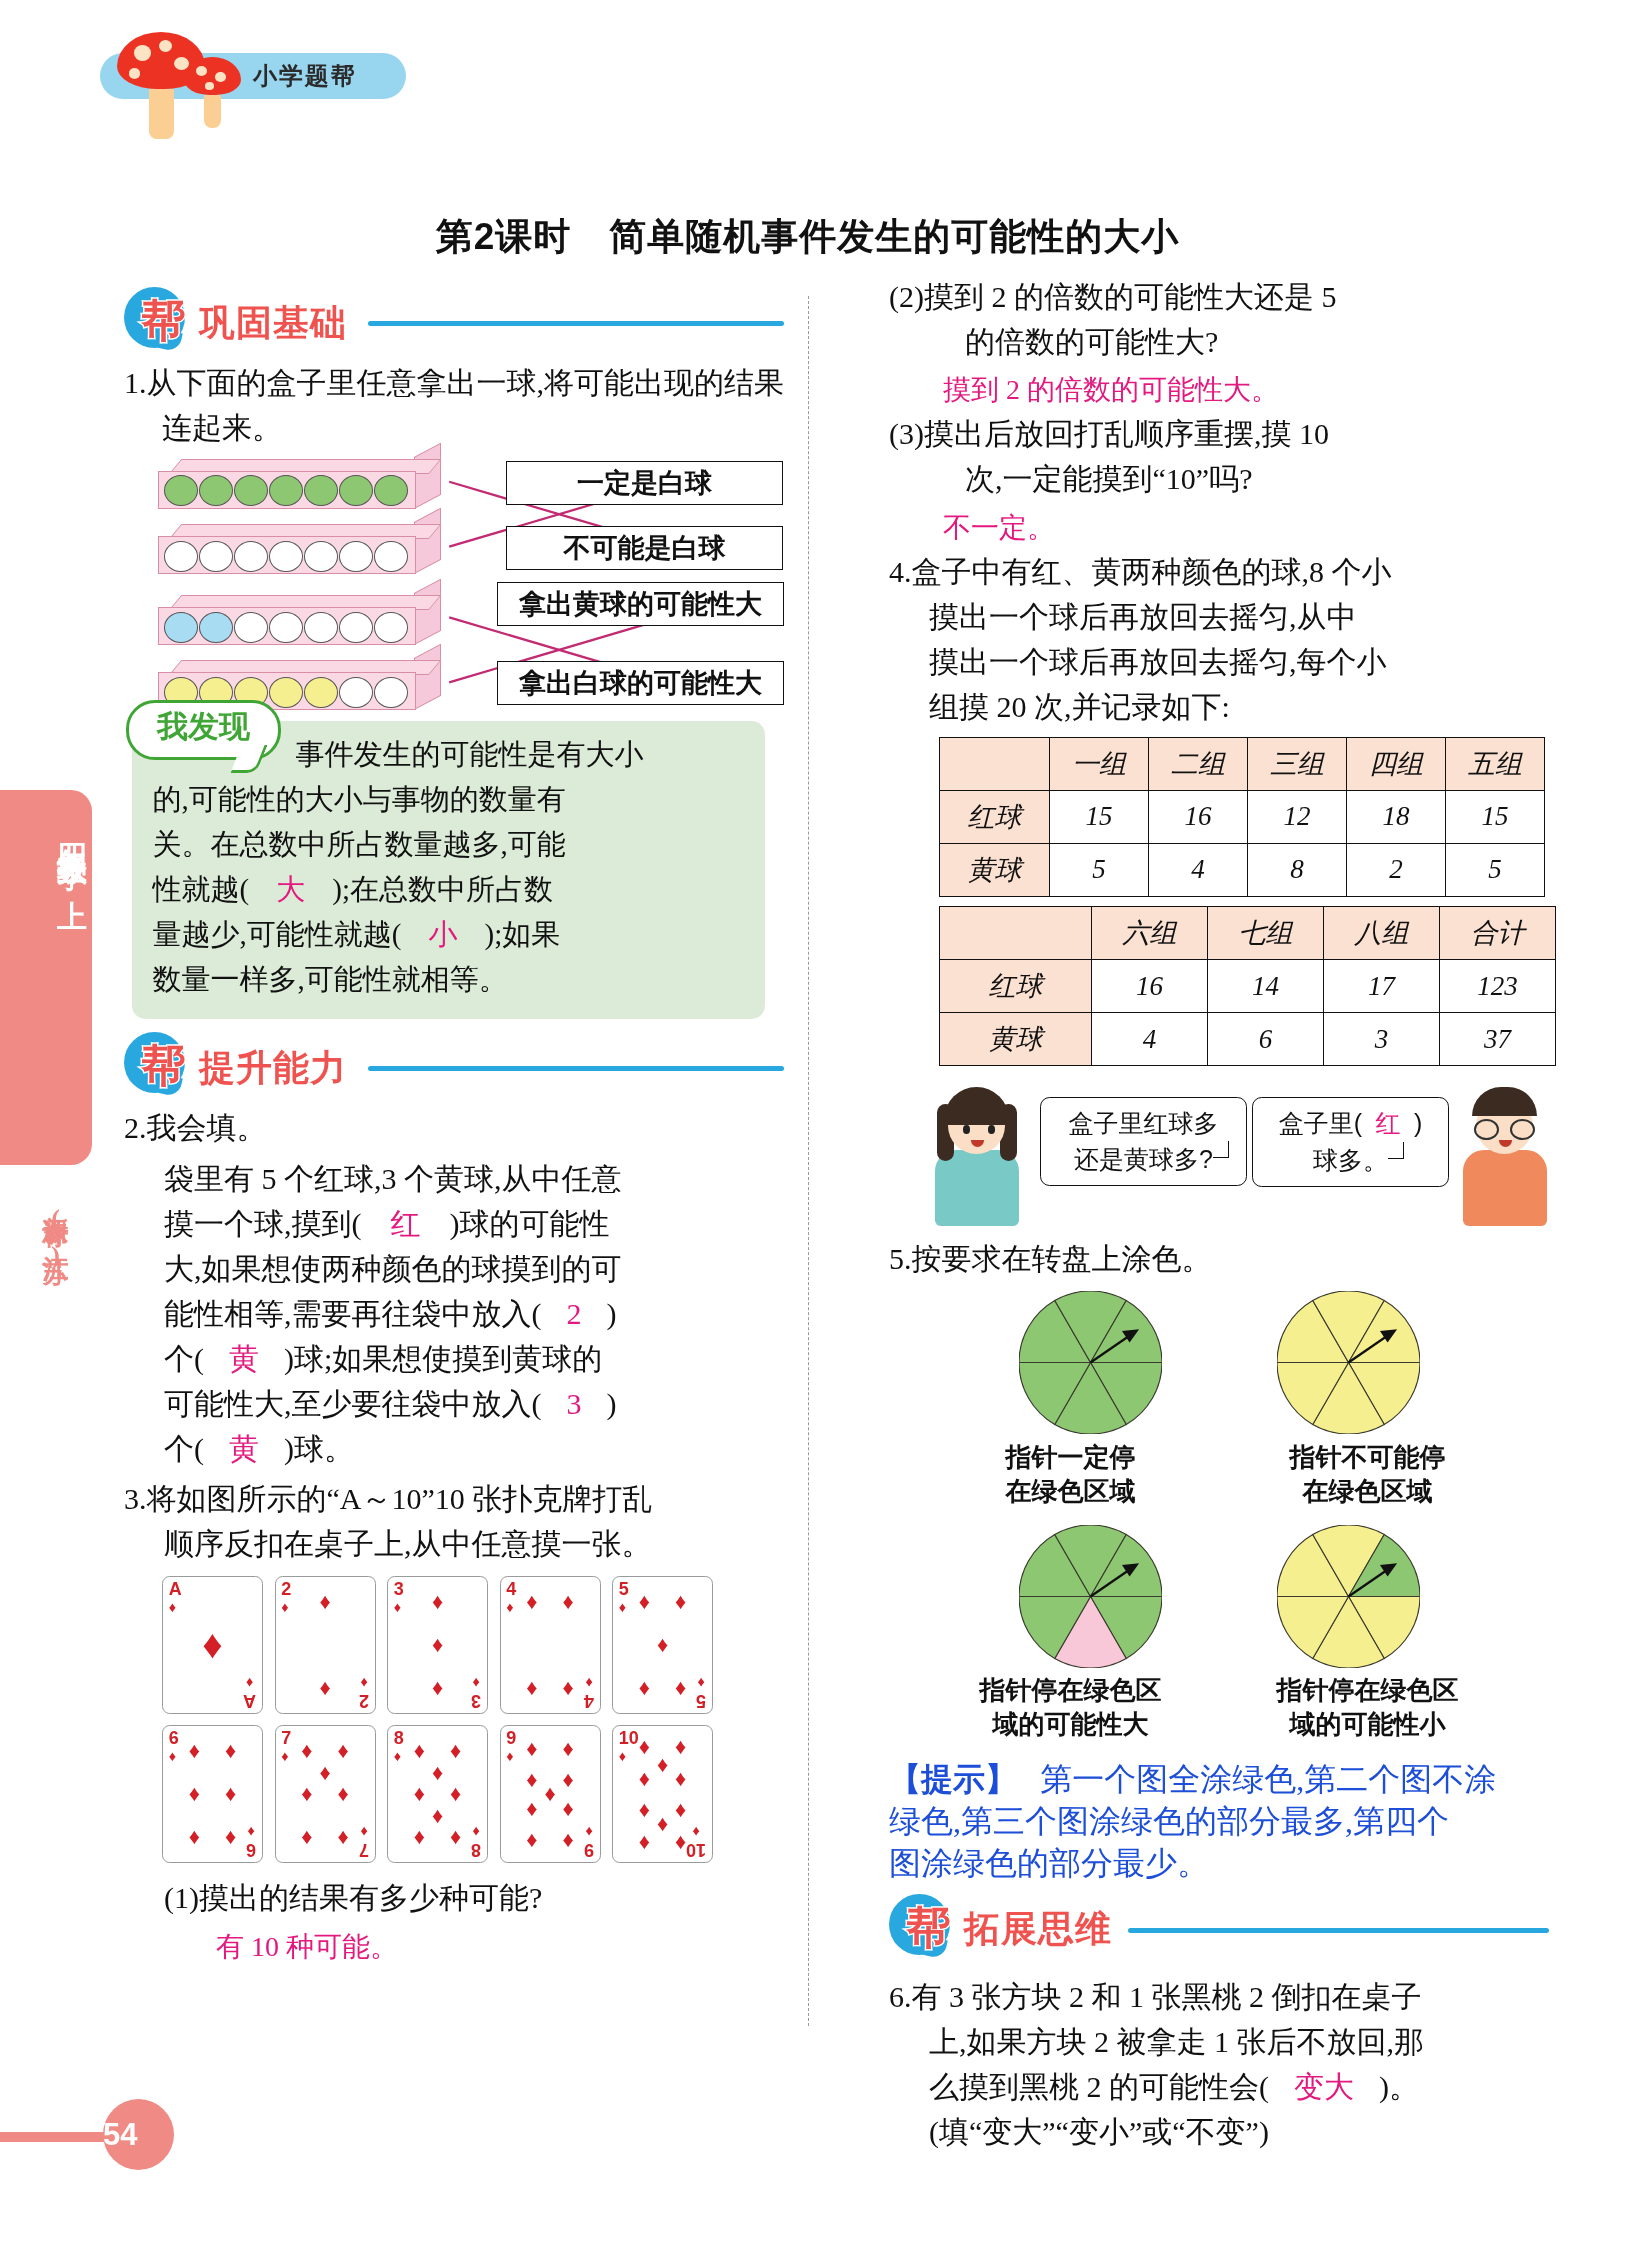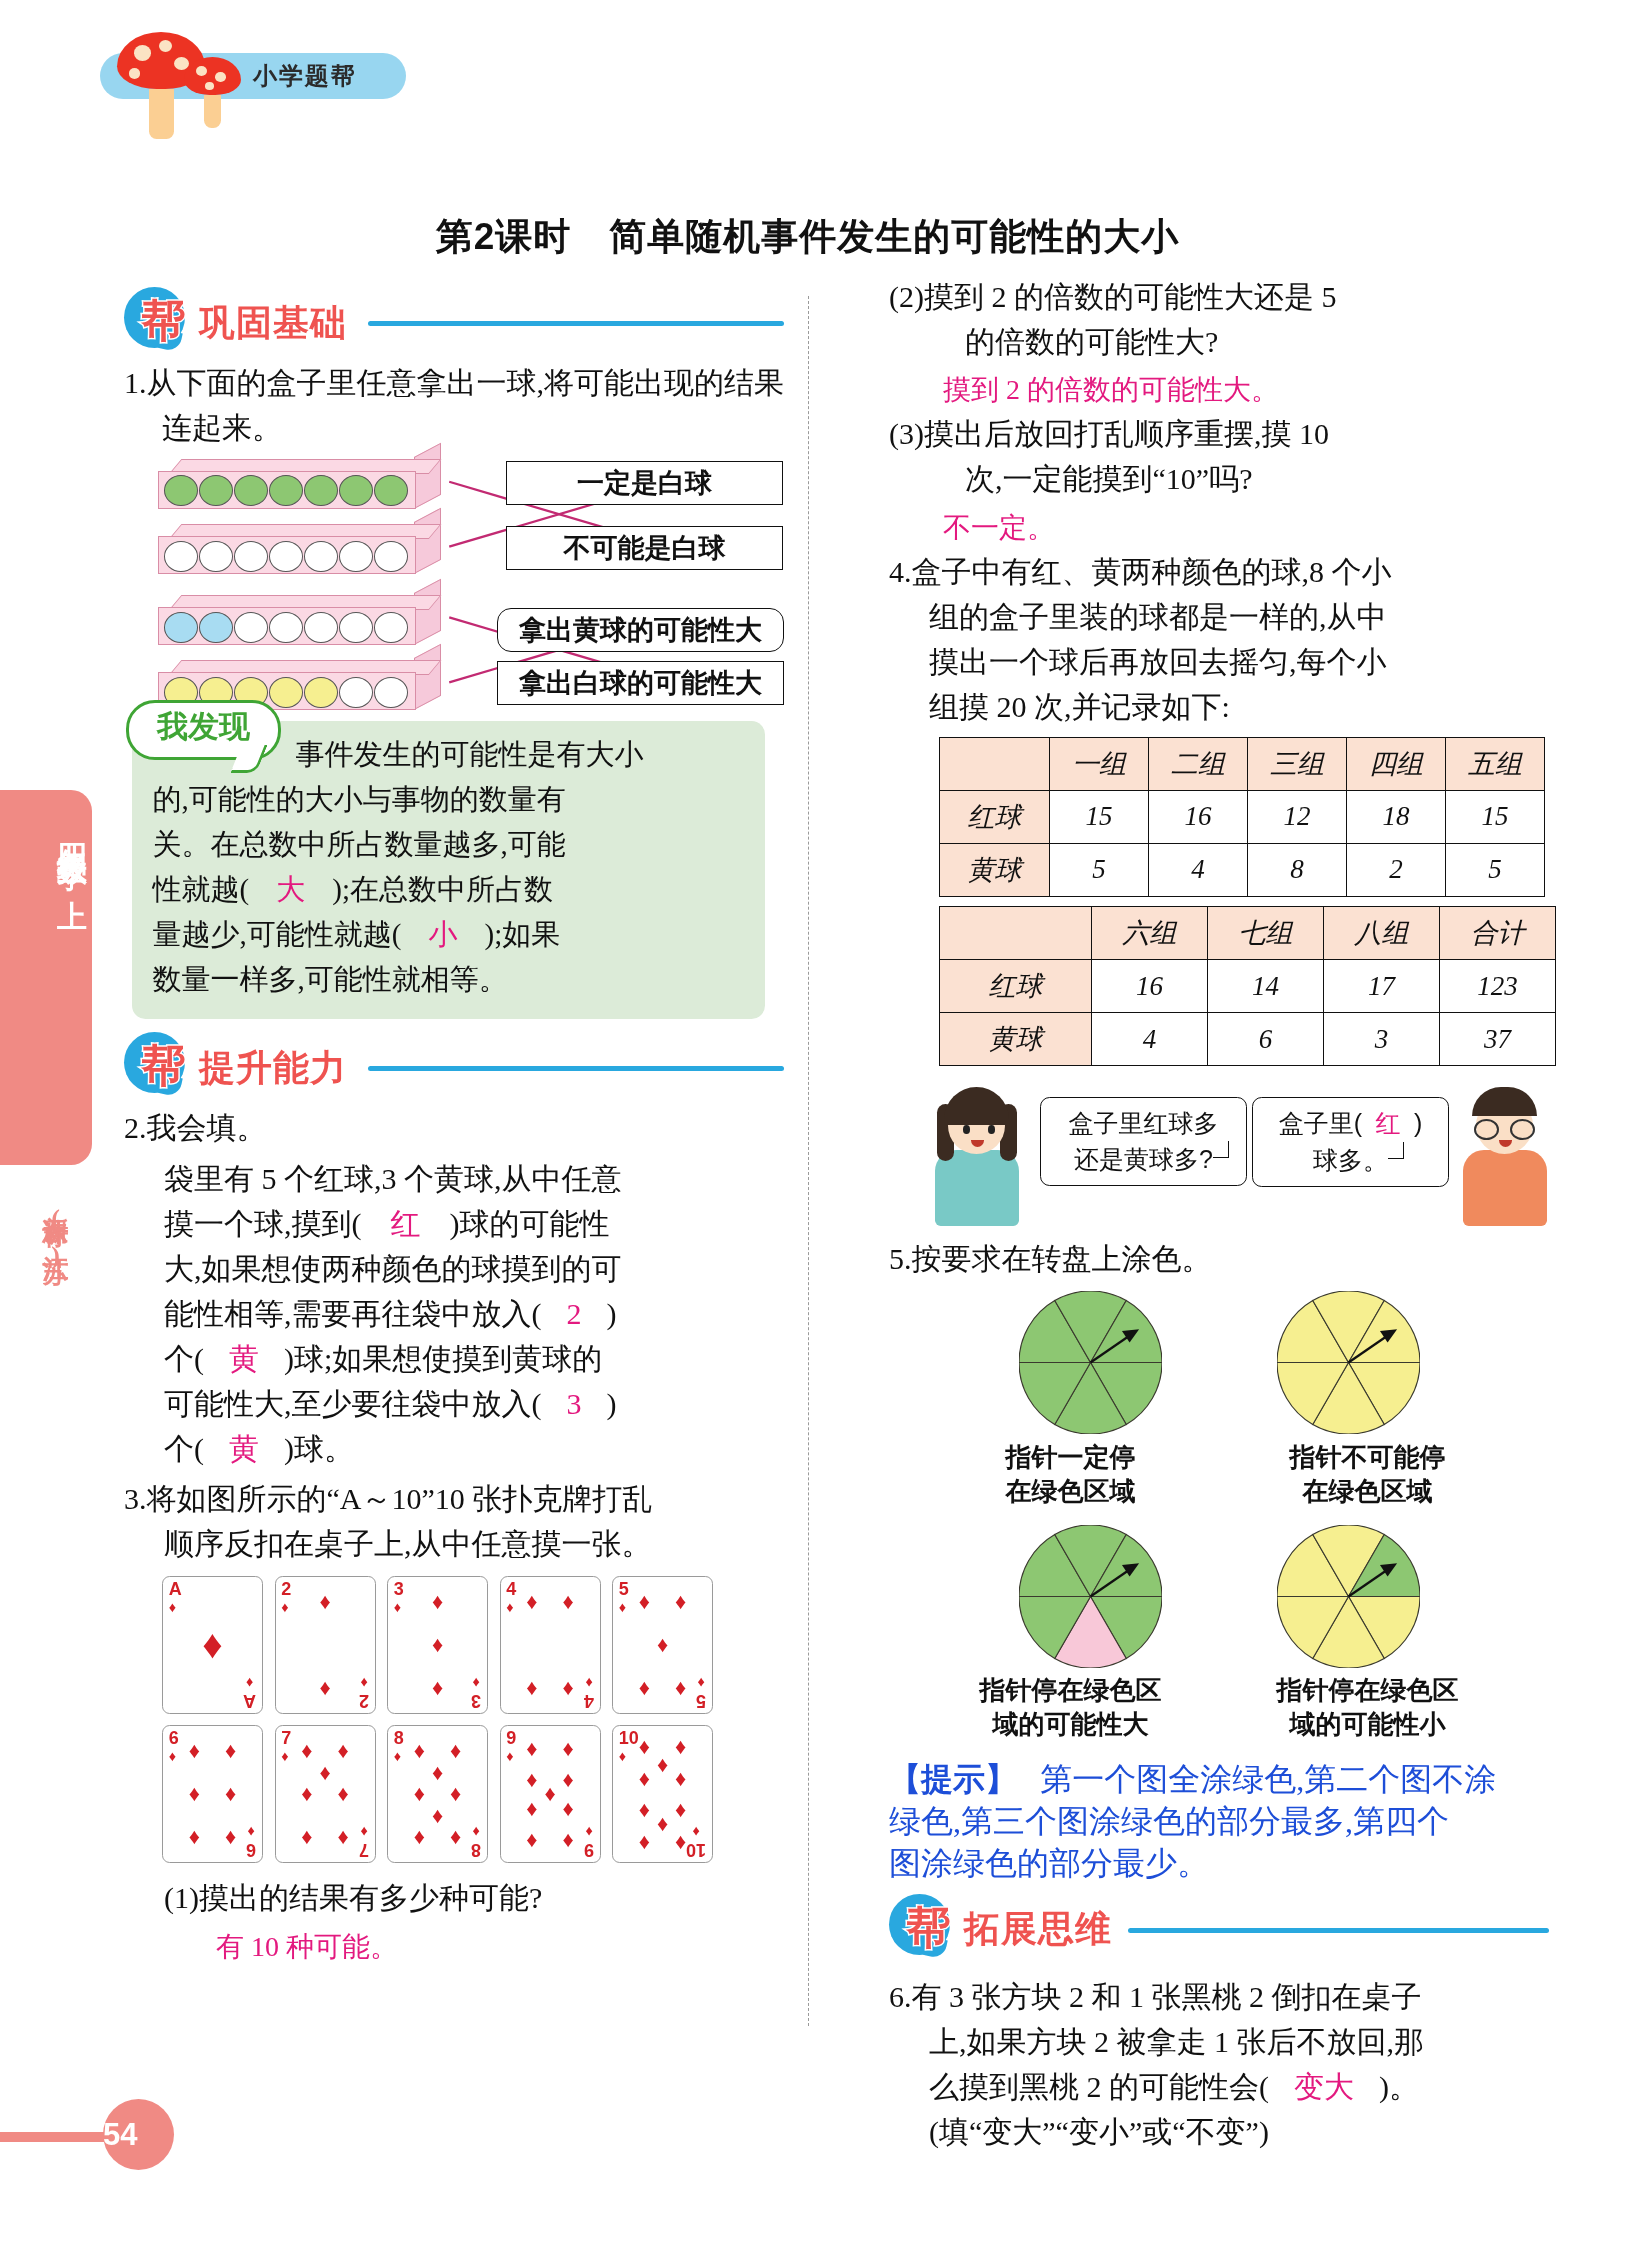--- a/index.html
+++ b/index.html
@@ -346,21 +346,21 @@
             <div class="b yellow"></div>
               <div class="b yellow"></div>
               <div class="b white"></div>
             <div class="b white"></div>
           </div>
         </div>
       </div>
 
       <div class="optbox" style="left:382px;top:5.7px;width:275px;">一定是白球</div>
       <div class="optbox" style="left:382px;top:71px;width:275px;">不可能是白球</div>
-      <div class="optbox" style="left:373px;top:153px;width:285px;border-radius:14px;">拿出黄球的可能性大</div>
+      <div class="optbox" style="left:373px;top:127px;width:285px;">拿出黄球的可能性大</div>
       <div class="optbox" style="left:373px;top:206px;width:285px;">拿出白球的可能性大</div>
     </div>
 
     <div class="findbox">
       <div class="findbadge">我发现</div>
       <div class="txt">
         <span style="display:inline-block;width:143px;"></span><span>事件发生的可能性是有大小</span><br>
         <span>的,可能性的大小与事物的数量有</span><br>
         <span>关。在总数中所占数量越多,可能</span><br>
         <span>性就越(</span><span class="ans" style="padding:0 27px;">大</span><span>);在总数中所占数</span><br>
@@ -527,21 +527,21 @@
     <div class="ansline" style="padding-left:54px;">摸到 2 的倍数的可能性大。</div>
 
     <div class="q indent">
       <span>(3)摸出后放回打乱顺序重摆,摸 10</span><br>
       <span style="padding-left:38px;">次,一定能摸到“10”吗?</span>
     </div>
     <div class="ansline" style="padding-left:54px;">不一定。</div>
 
     <div class="q">
       <span>4.盒子中有红、黄两种颜色的球,8 个小</span><br>
-      <span style="padding-left:40px;">组的盒子里装的球都是一样的,从中</span><br>
+      <span style="padding-left:40px;">摸出一个球后再放回去摇匀,从中</span><br>
       <span style="padding-left:40px;">摸出一个球后再放回去摇匀,每个小</span><br>
       <span style="padding-left:40px;">组摸 20 次,并记录如下:</span>
     </div>
 
     <table class="dt">
       <tbody>
           <tr>
         <td class="rh"></td>
         <td class="hd">一组</td>
         <td class="hd">二组</td>

